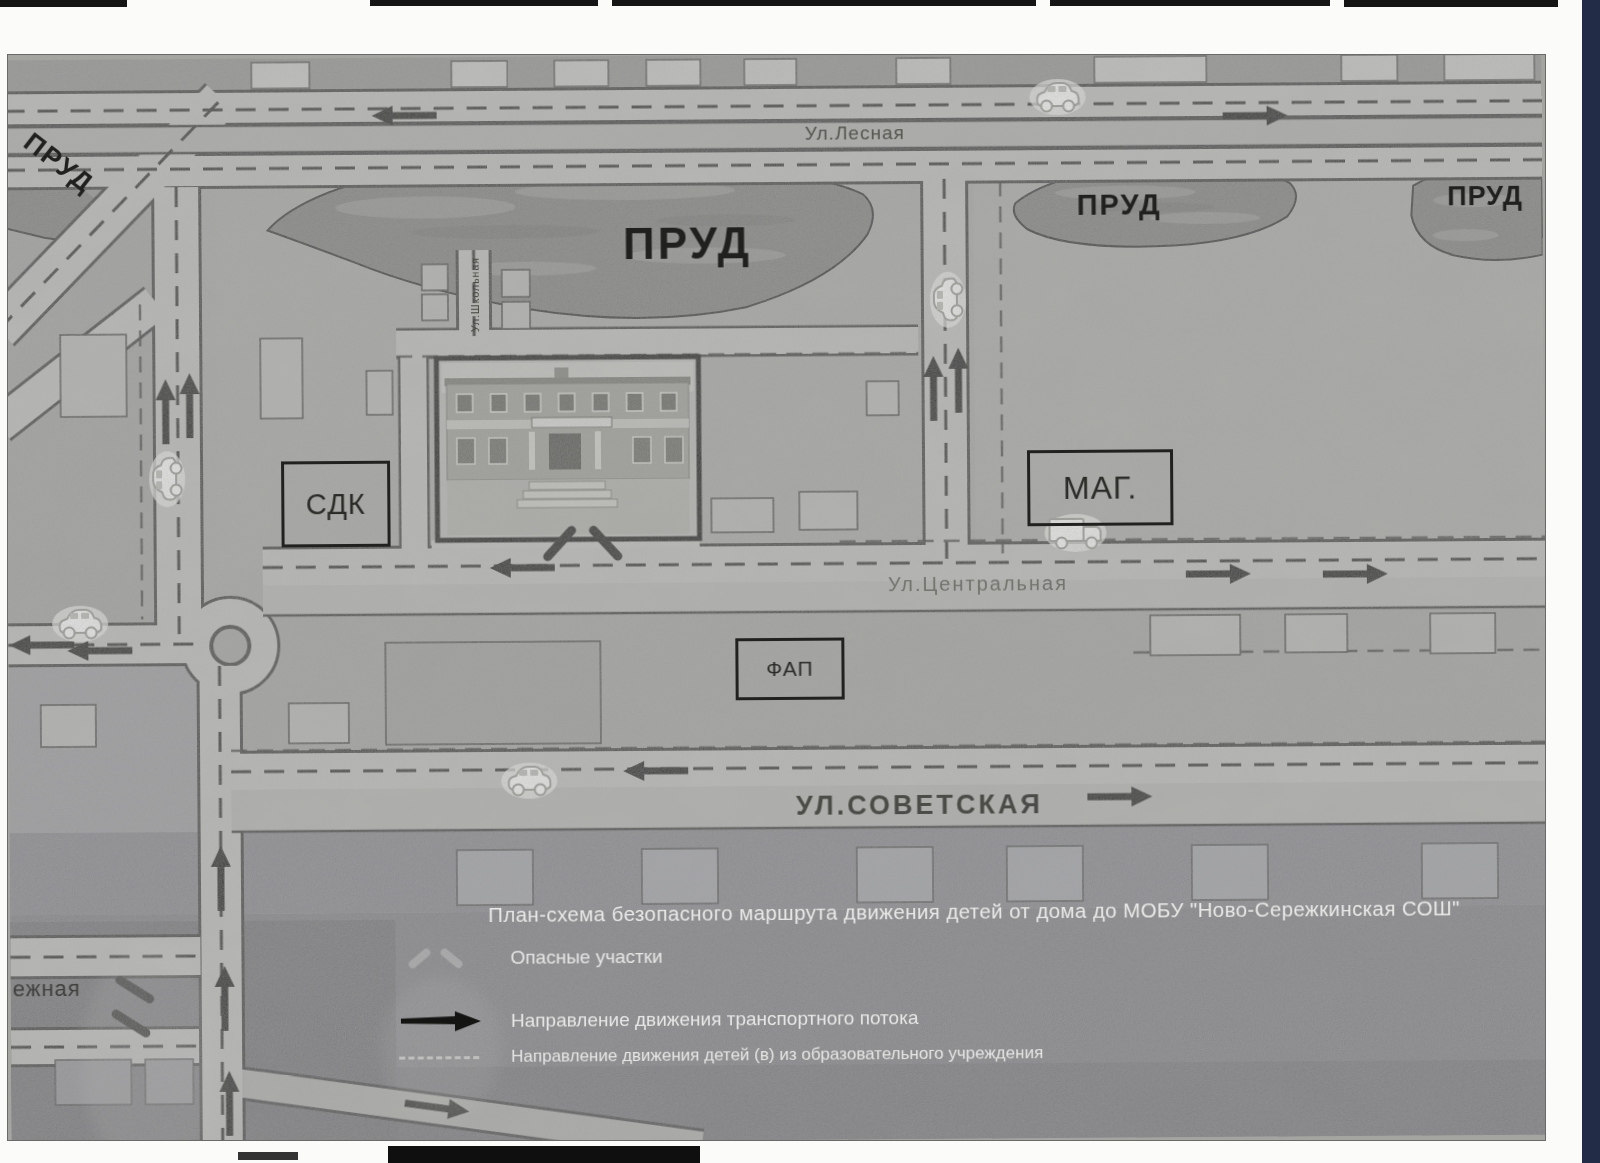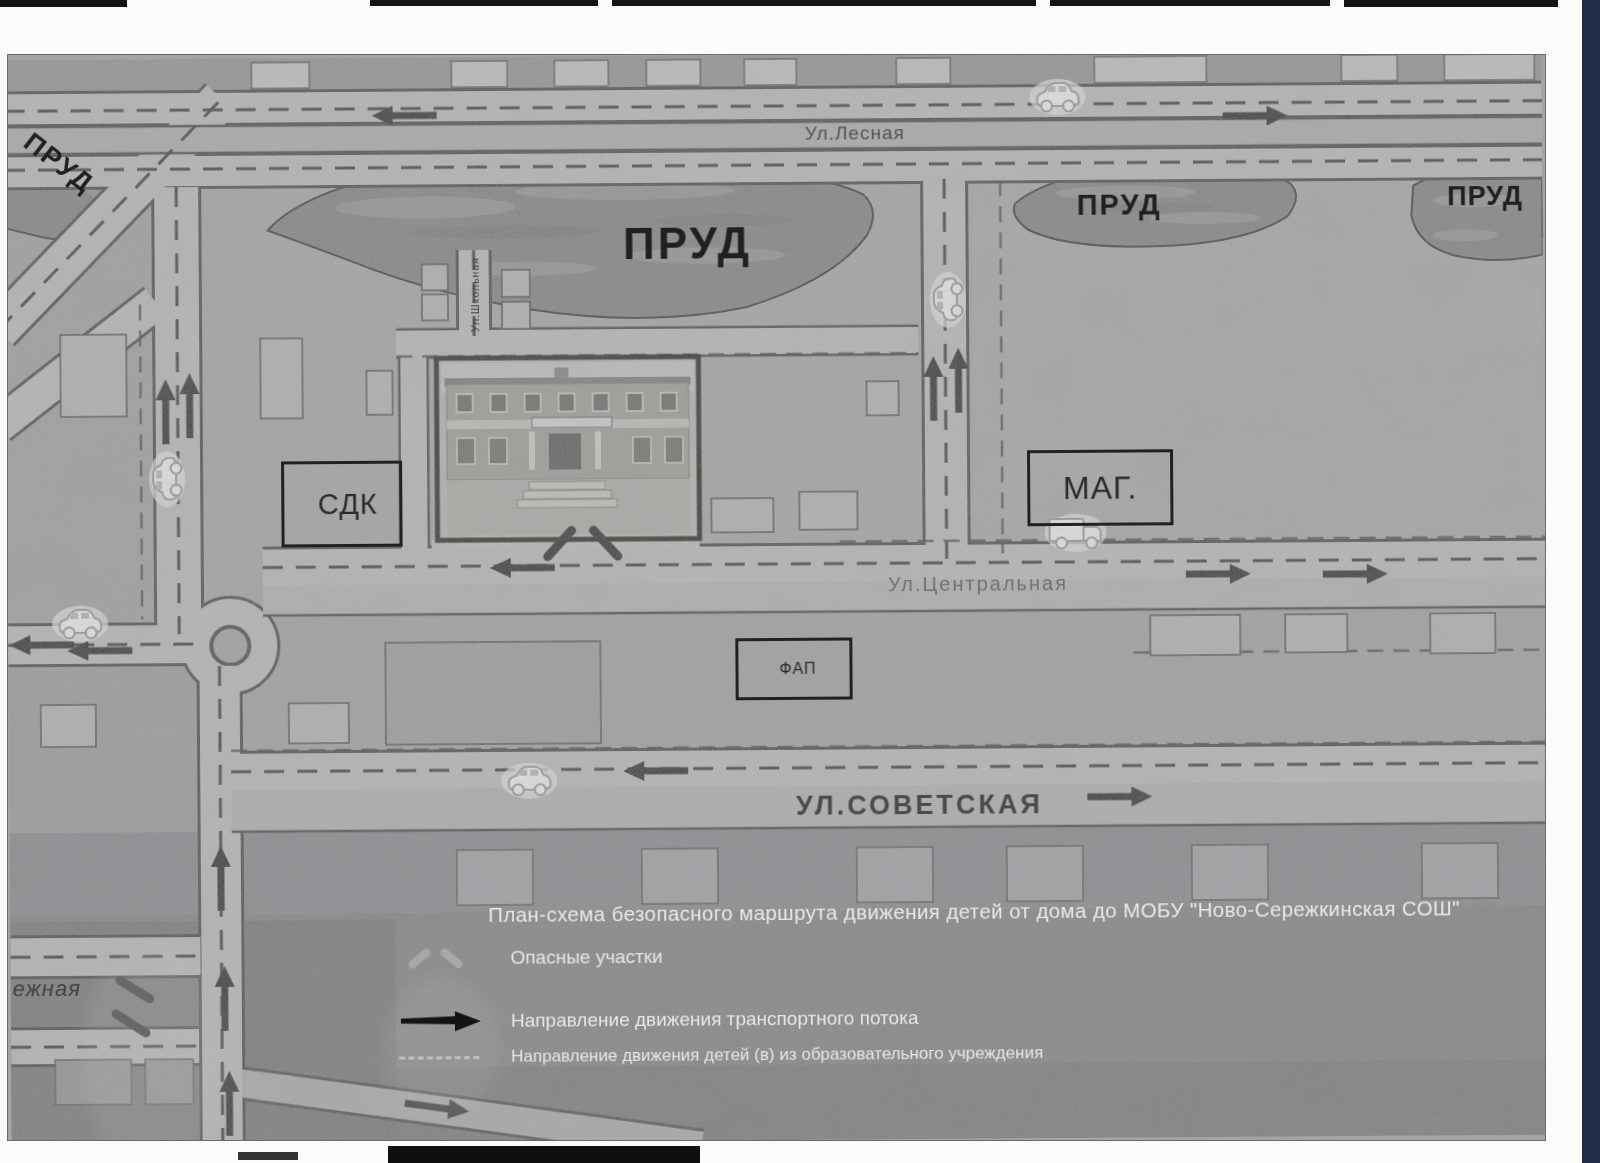--- a/index.html
+++ b/index.html
@@ -296,30 +296,30 @@
         <ellipse cx="140" cy="1000" rx="70" ry="115" fill="#cfcfca" opacity="0.16" filter="url(#soft)"></ellipse>
         <ellipse cx="430" cy="990" rx="60" ry="70" fill="#d8d8d3" opacity="0.12" filter="url(#soft)"></ellipse>
         <rect width="1537" height="1085" filter="url(#blotch)" opacity="0.16"></rect>
         <rect width="1537" height="1085" filter="url(#grain)" opacity="0.45"></rect>
       </svg>
 
       <div class="lbl street-lbl" style="left:770px;top:65px;width:160px;height:27px;font-size:19px;letter-spacing:1px;">Ул.Лесная</div>
       <div class="lbl street-lbl" style="left:413px;top:230px;width:110px;height:15px;font-size:10.5px;letter-spacing:1px;transform:rotate(-90deg);color:#45453f;">Ул.Школьная</div>
       <div class="lbl street-lbl" style="left:860px;top:518px;width:220px;height:25px;font-size:20px;letter-spacing:2px;color:#73736e;">Ул.Центральная</div>
       <div class="lbl street-lbl" style="left:770px;top:734px;width:280px;height:34px;font-size:27px;font-weight:600;letter-spacing:3px;color:#4b4b47;">УЛ.СОВЕТСКАЯ</div>
-      <div class="lbl street-lbl" style="left:2px;top:916px;width:120px;height:26px;font-size:22px;letter-spacing:1px;color:#3f3f3c;justify-content:flex-start;font-style:italic;">ежная</div>
+      <div class="lbl street-lbl" style="left:2px;top:916px;width:120px;height:26px;font-size:22px;letter-spacing:1px;color:#3f3f3c;justify-content:flex-start;">ежная</div>
 
       <div class="lbl pond-lbl" style="left:582px;top:160px;width:200px;height:56px;font-size:44px;letter-spacing:3px;">ПРУД</div>
       <div class="lbl pond-lbl" style="left:1054px;top:132px;width:120px;height:40px;font-size:29px;letter-spacing:2px;">ПРУД</div>
       <div class="lbl pond-lbl" style="left:1442px;top:128px;width:95px;height:36px;font-size:27px;letter-spacing:1px;overflow:hidden;justify-content:flex-start;">ПРУД</div>
       <div class="lbl pond-lbl" style="left:-6px;top:85px;width:120px;height:36px;font-size:27px;letter-spacing:2px;transform:rotate(38deg);">ПРУД</div>
 
-      <div class="lbl box-lbl" style="left:274px;top:403px;width:103px;height:80px;font-size:29px;letter-spacing:1px;padding-left:12px;">СДК</div>
+      <div class="lbl box-lbl" style="left:274px;top:403px;width:103px;height:80px;font-size:29px;letter-spacing:1px;">СДК</div>
       <div class="lbl box-lbl" style="left:1020px;top:397px;width:140px;height:70px;font-size:32px;letter-spacing:1px;">МАГ.</div>
-      <div class="lbl box-lbl" style="left:727px;top:583px;width:103px;height:56px;font-size:16px;letter-spacing:1px;padding-left:8px;">ФАП</div>
+      <div class="lbl box-lbl" style="left:727px;top:583px;width:103px;height:56px;font-size:21px;letter-spacing:1px;">ФАП</div>
 
       <div class="title-text" style="left:478px;top:846px;">План-схема безопасного маршрута движения детей от дома до МОБУ "Ново-Сережкинская СОШ"</div>
 
       <div class="legend-item" style="left:388px;top:890px;font-size:19px;">
         <span class="legend-icon">
           <span class="danger-icon">
               <i style="left:8px;"></i>
               <i style="left:40px;transform:rotate(40deg);"></i>
             </span>
         </span>

